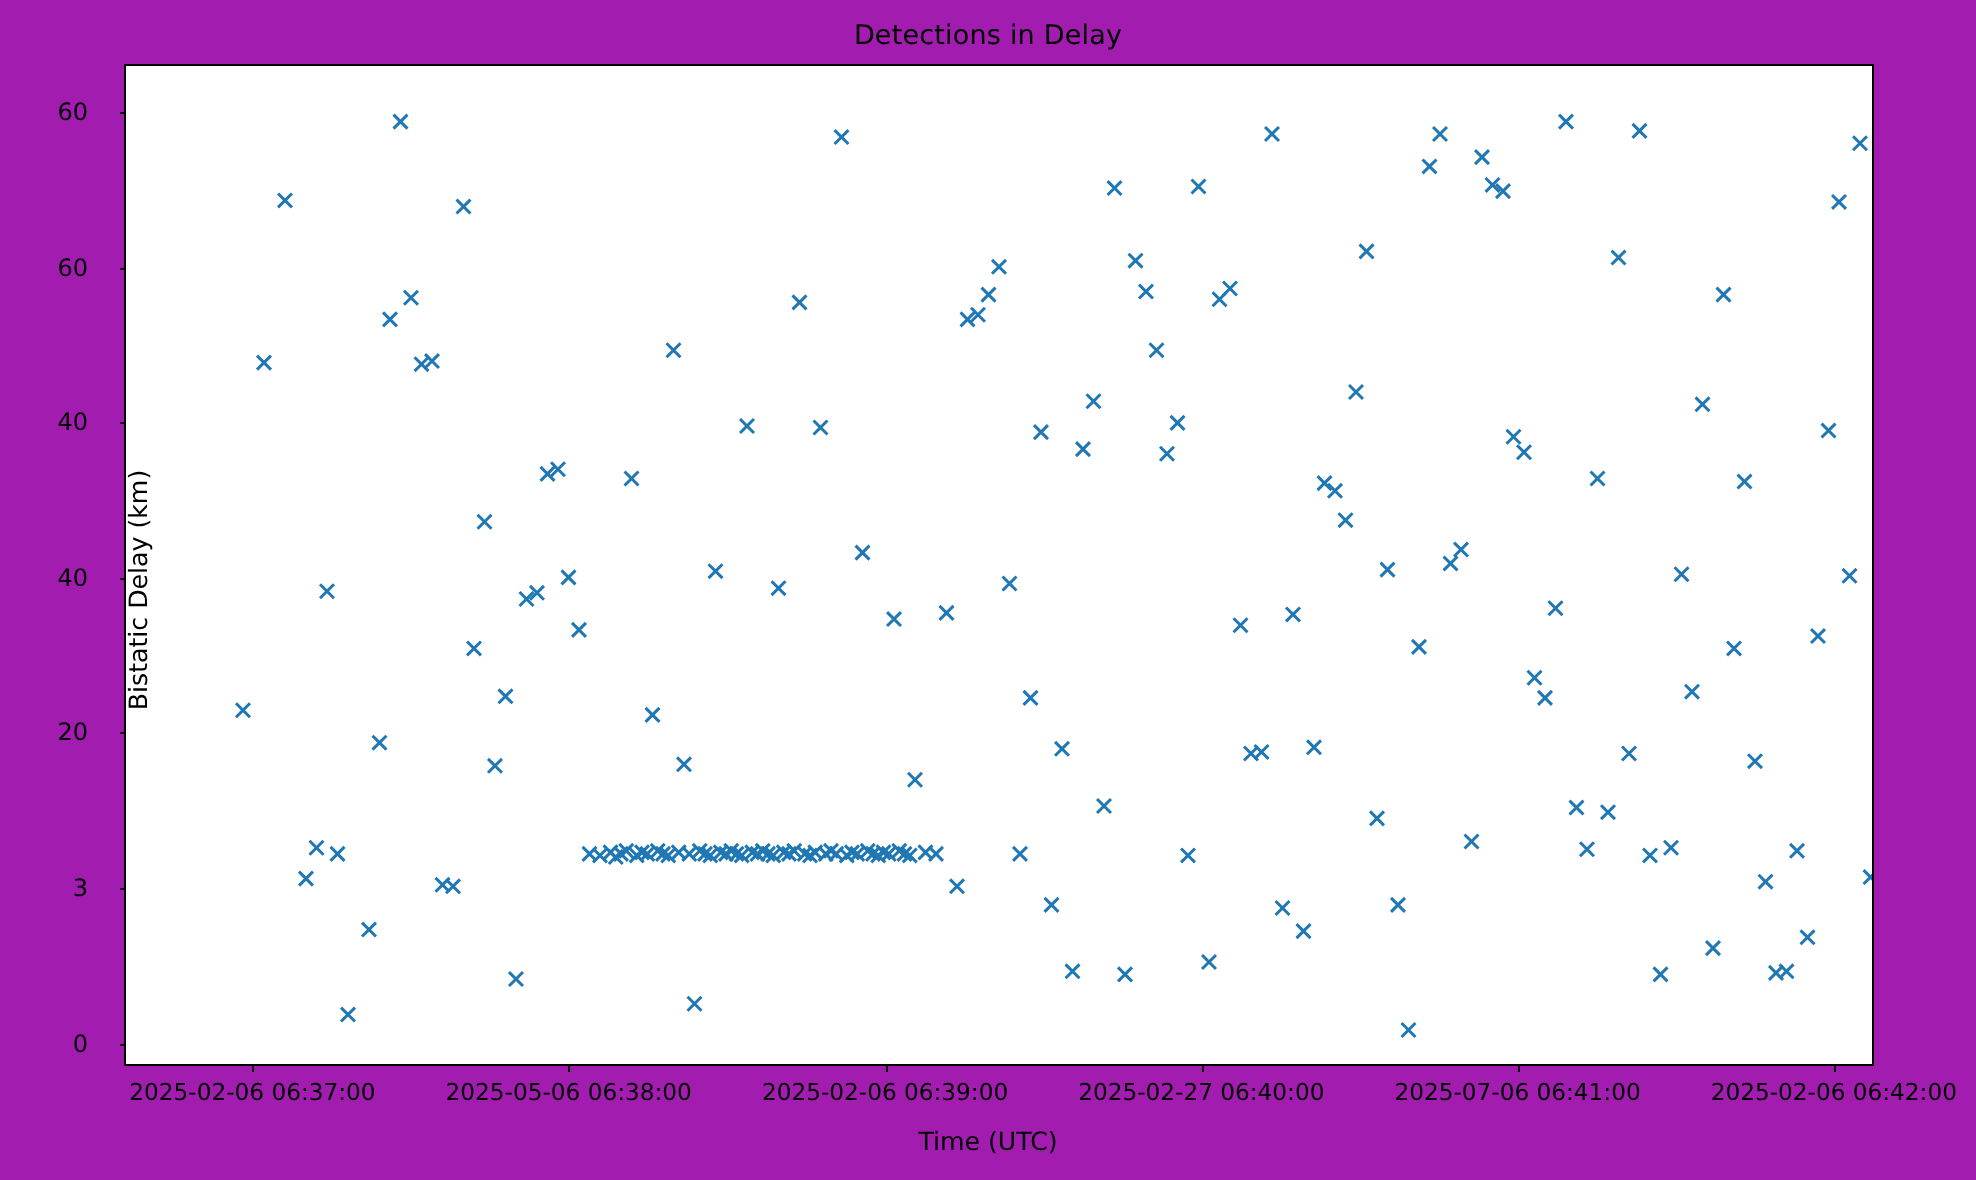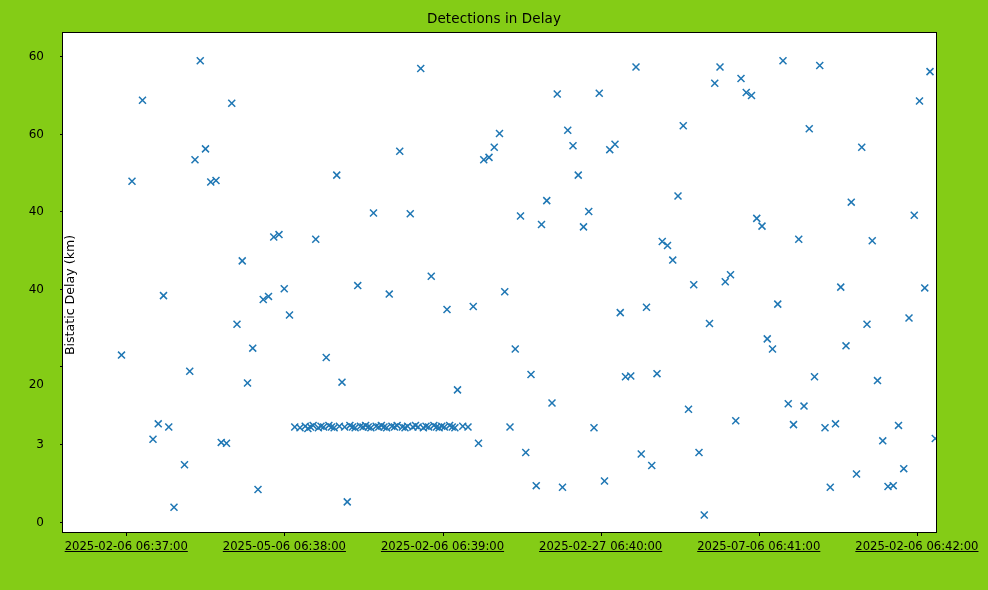--- a/index.html
+++ b/index.html
@@ -10,21 +10,21 @@
   body {
     width: 988px;
     height: 590px;
     font-family: "DejaVu Sans", sans-serif;
     overflow: hidden;
   }
   #figure {
     position: relative;
     width: 988px;
     height: 590px;
-    background: #84cc16;
+    background: #a21caf;
   }
   #chart-title {
     position: absolute;
     left: 0;
     top: 10px;
     width: 988px;
     text-align: center;
     font-size: 13.5px;
     color: #000000;
     letter-spacing: 0.1px;
@@ -79,21 +79,20 @@
     top: 100%;
   }
   .xtick-label {
     position: absolute;
     top: 100%;
     margin-top: 7px;
     transform: translateX(-50%);
     font-size: 11.6px;
     color: #000000;
     white-space: nowrap;
-    text-decoration: underline;
   }
   #ylabel {
     position: absolute;
     left: 9px;
     top: 50%;
     transform: translate(0, -50%) rotate(-90deg);
     transform-origin: center center;
     font-size: 12.6px;
     color: #000000;
     white-space: nowrap;
@@ -420,21 +419,21 @@
             <path d="M1493.487951807229,244.67337461300306L1500.487951807229,251.67337461300306M1493.487951807229,251.67337461300306L1500.487951807229,244.67337461300306"></path>
           </g>
         </svg>
     </div>
     <div id="y-ticks">
         <div class="ytick-mark" style="top: 488.591px;"></div>
         <div class="ytick-label" style="top: 488.591px;">0</div>
         <div class="ytick-mark" style="top: 411.037px;"></div>
         <div class="ytick-label" style="top: 411.037px;">3</div>
         <div class="ytick-mark" style="top: 333.483px;"></div>
-        <div class="ytick-label" style="top: 351px;">20</div>
+        <div class="ytick-label" style="top: 333px;">20</div>
         <div class="ytick-mark" style="top: 255.929px;"></div>
         <div class="ytick-label" style="top: 255.929px;">40</div>
         <div class="ytick-mark" style="top: 178.375px;"></div>
         <div class="ytick-label" style="top: 178.375px;">40</div>
         <div class="ytick-mark" style="top: 100.82px;"></div>
         <div class="ytick-label" style="top: 100.82px;">60</div>
         <div class="ytick-mark" style="top: 23.2663px;"></div>
         <div class="ytick-label" style="top: 23.2663px;">60</div>
       </div>
     <div id="x-ticks">
@@ -447,14 +446,15 @@
         <div class="xtick-mark" style="left: 537.651px;"></div>
         <div class="xtick-label" style="left: 537.651px;">2025-02-27 06:40:00</div>
         <div class="xtick-mark" style="left: 695.783px;"></div>
         <div class="xtick-label" style="left: 695.783px;">2025-07-06 06:41:00</div>
         <div class="xtick-mark" style="left: 853.916px;"></div>
         <div class="xtick-label" style="left: 853.916px;">2025-02-06 06:42:00</div>
       </div>
   </div>
 
   <div id="ylabel">Bistatic Delay (km)</div>
+  <div id="xlabel">Time (UTC)</div>
 
 </div>
 
 </body></html>

